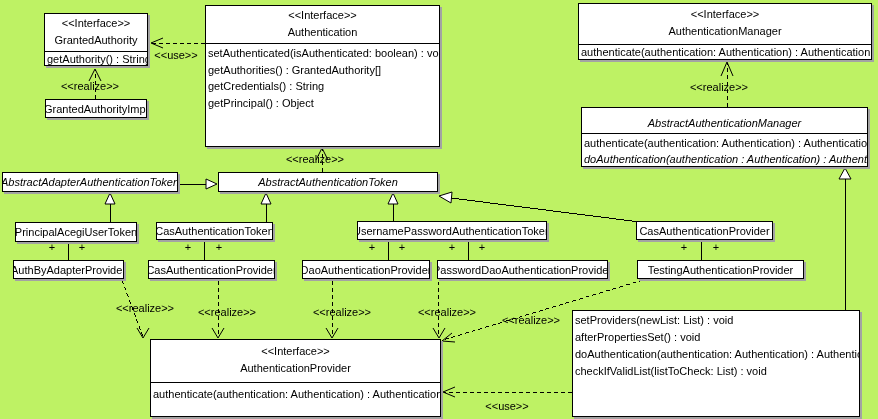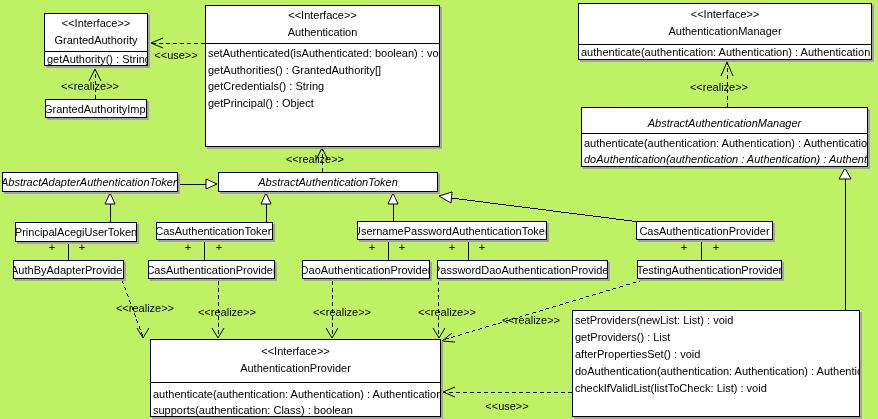--- a/index.html
+++ b/index.html
@@ -189,39 +189,37 @@
   </div>
   <div class="b simple" style="left:148px;top:260px;width:127px;height:19px">
     <div>CasAuthenticationProvider</div>
   </div>
   <div class="b simple" style="left:302px;top:260px;width:128px;height:19px">
     <div>DaoAuthenticationProvider</div>
   </div>
   <div class="b simple" style="left:437px;top:260px;width:171px;height:19px">
     <div>PasswordDaoAuthenticationProvider</div>
   </div>
-  <div class="b simple" style="left:637px;top:260px;width:145px;height:19px">
+  <div class="b simple" style="left:637px;top:260px;width:167px;height:19px">
     <div>TestingAuthenticationProvider</div>
   </div>
 
   <div class="b" style="left:150px;top:339px;width:291px;height:78px">
     <div class="t2" style="height:39px;padding-top:3px">
       <div>&lt;&lt;Interface&gt;&gt;</div>
       <div>AuthenticationProvider</div>
     </div>
     <div class="ms" style="padding-top:3px">
       <div class="m" style="line-height:16px">authenticate(authentication: Authentication) : Authentication</div>
-      <div class="m" style="line-height:16px">supports(authentication: Class) : boolean</div>
     </div>
   </div>
 
   <div class="b" style="left:572px;top:310px;width:288px;height:107px">
     <div class="ms" style="padding-top:1px">
       <div class="m" style="line-height:17px">setProviders(newList: List) : void</div>
-      <div class="m" style="line-height:17px">getProviders() : List</div>
       <div class="m" style="line-height:17px">afterPropertiesSet() : void</div>
       <div class="m" style="line-height:17px">doAuthentication(authentication: Authentication) : Authentication</div>
       <div class="m" style="line-height:17px">checkIfValidList(listToCheck: List) : void</div>
     </div>
   </div>
 
   <div class="lbl" style="left:176px;top:49px">&lt;&lt;use&gt;&gt;</div>
   <div class="lbl" style="left:90px;top:80px">&lt;&lt;realize&gt;&gt;</div>
   <div class="lbl" style="left:315px;top:153px">&lt;&lt;realize&gt;&gt;</div>
   <div class="lbl" style="left:719px;top:81px">&lt;&lt;realize&gt;&gt;</div>

